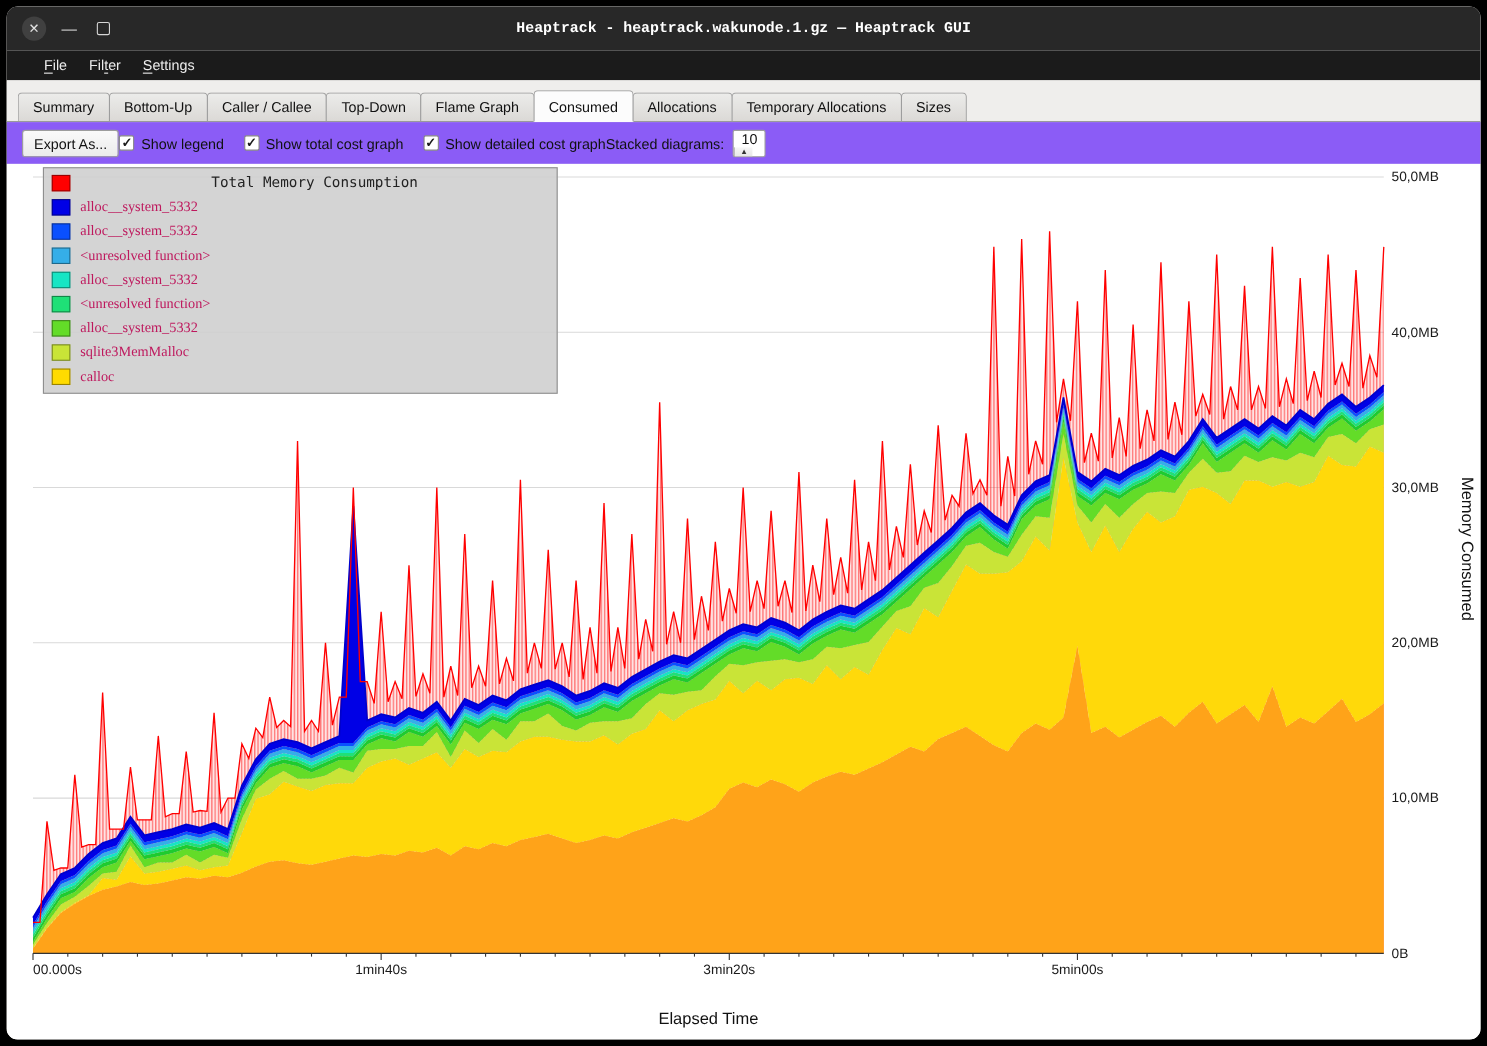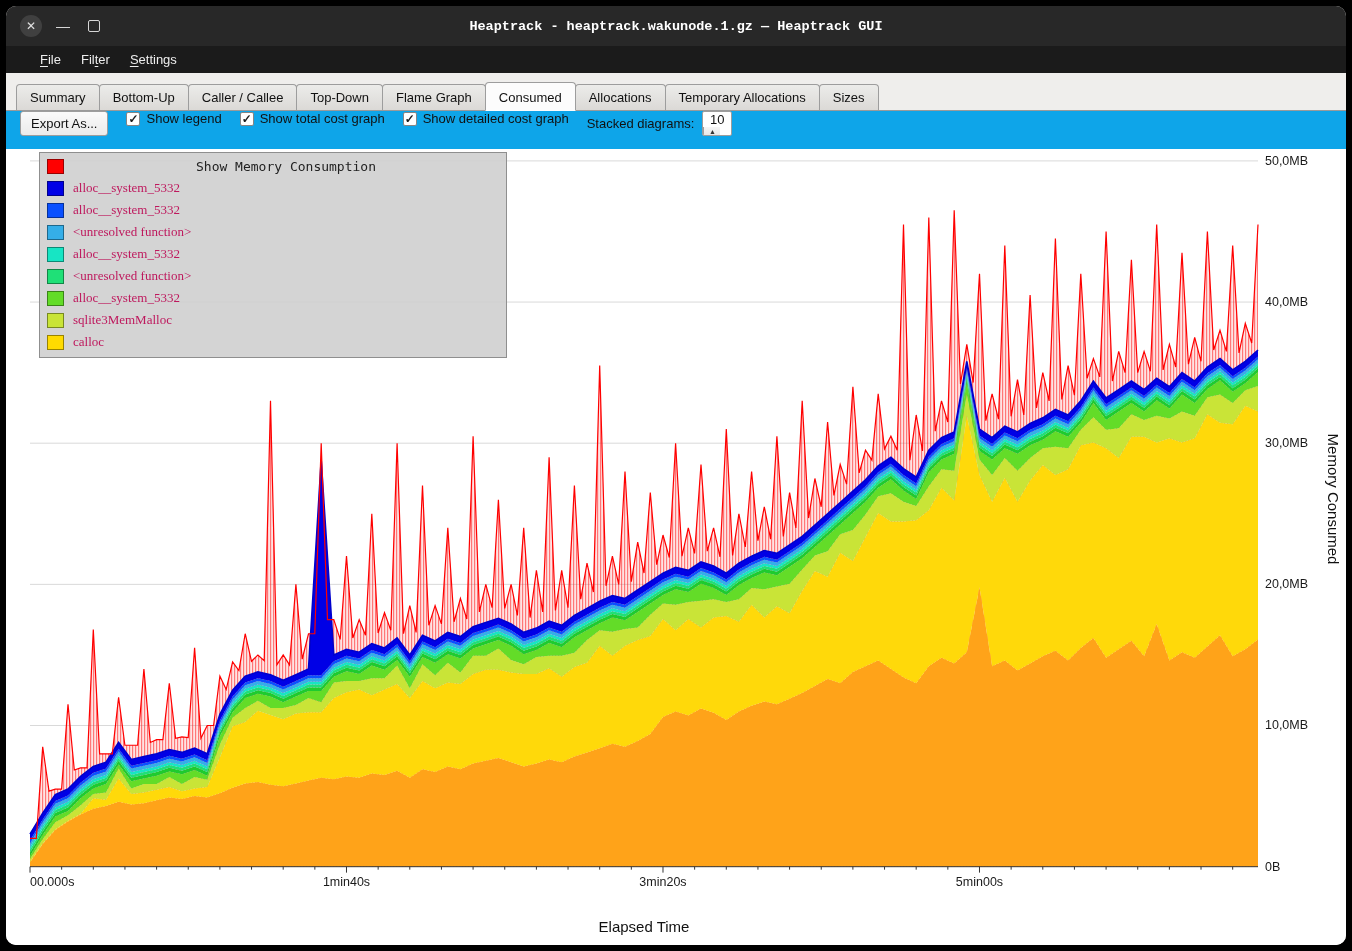--- a/index.html
+++ b/index.html
@@ -20,21 +20,21 @@
   .accel{text-decoration:underline;text-underline-offset:2px;}
   
   .tabbar{flex:0 0 32px;display:flex;align-items:flex-end;background:#efeeec;padding:5px 0 0 10px;
           border-bottom:1px solid #9a9a9a;}
   .tab{font-size:13px;color:#111;padding:5px 13px 5px;background:linear-gradient(#ececea,#dbd9d6);
        border:1px solid #9d9d9d;border-bottom:none;border-radius:4px 4px 0 0;margin-right:-1px;
        position:relative;white-space:nowrap;}
   .tab.active{background:#fcfcfc;z-index:2;padding-top:7px;margin-bottom:-1px;
               border-bottom:1px solid #fcfcfc;}
   
-  .toolbar{flex:0 0 38px;display:flex;align-items:flex-start;gap:18px;padding:0 14px;background:#0ea5e9;}
+  .toolbar{flex:0 0 38px;display:flex;align-items:center;padding:0 14px;background:#8b5cf6;}
   .btn{font-size:13px;color:#111;background:linear-gradient(#fafafa,#ebebeb);border:1px solid #9d9d9d;
        border-radius:3px;padding:4px 10px;}
   .cb{display:flex;align-items:center;gap:6px;font-size:13px;color:#111;}
   .cb .box{width:14px;height:14px;background:#fff;border:1px solid #858585;border-radius:2px;
            font-size:12px;line-height:13px;text-align:center;color:#1a1a1a;font-weight:bold;box-sizing:border-box;}
   .spin-wrap{display:flex;align-items:center;gap:8px;font-size:13px;color:#111;}
   .spinbox{display:flex;border:1px solid #9d9d9d;border-radius:2px;background:#fff;height:23px;overflow:hidden;flex-direction:column;}
   .spin-value{width:28px;display:flex;align-items:center;justify-content:center;font-size:13px;color:#111;}
   .spin-btns{display:flex;flex-direction:column;border-left:1px solid #9d9d9d;}
   .spin-btn{flex:1;width:16px;font-size:7px;line-height:10px;text-align:center;
@@ -187,21 +187,21 @@
         <line x1="1226.680412371134" x2="1226.680412371134" y1="724" y2="727" stroke="#333" stroke-width="1"></line>
         <text x="24" y="743" font-size="12.5" fill="#1a1a1a" text-anchor="start" font-family="Liberation Sans, sans-serif">00.000s</text>
         <text x="340.4948453608247" y="743" font-size="12.5" fill="#1a1a1a" text-anchor="middle" font-family="Liberation Sans, sans-serif">1min40s</text>
         <text x="656.9896907216494" y="743" font-size="12.5" fill="#1a1a1a" text-anchor="middle" font-family="Liberation Sans, sans-serif">3min20s</text>
         <text x="973.4845360824743" y="743" font-size="12.5" fill="#1a1a1a" text-anchor="middle" font-family="Liberation Sans, sans-serif">5min00s</text>
       </svg>
 
     <div class="legend">
       <div class="legend-row">
         <span class="swatch" style="background: rgb(255, 0, 0);"></span>
-        <span class="legend-title">Show Memory Consumption</span>
+        <span class="legend-title">Total Memory Consumption</span>
       </div>
 
   <div class="legend-row">
     <span class="swatch" style="background: rgb(0, 0, 230);"></span>
     <span class="legend-label">alloc__system_5332</span>
   </div>
 
   <div class="legend-row">
     <span class="swatch" style="background: rgb(10, 80, 255);"></span>
     <span class="legend-label">alloc__system_5332</span>

